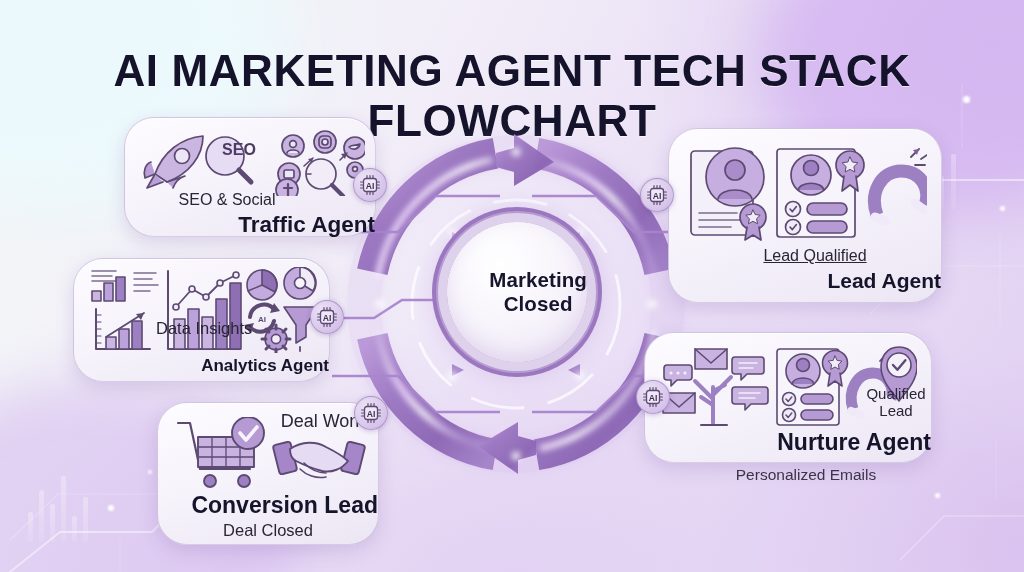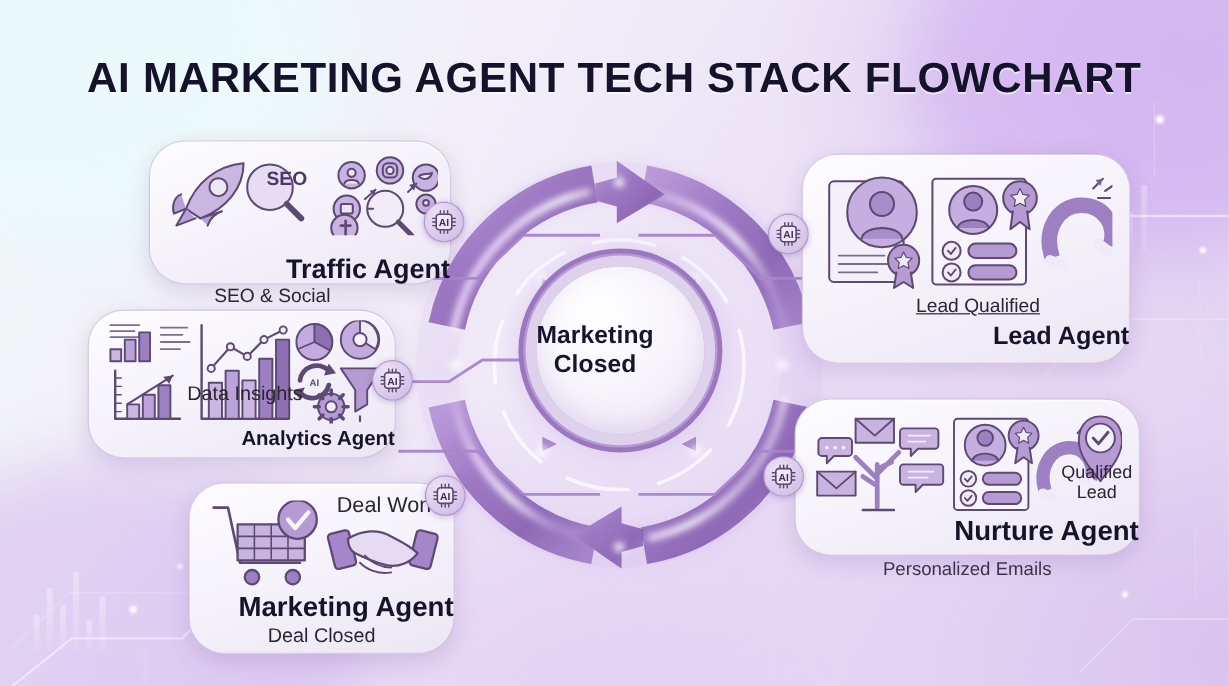--- a/index.html
+++ b/index.html
@@ -39,21 +39,21 @@
   }
   .spark {
     position:absolute; border-radius:50%; background:#fff;
     filter: blur(1.2px); pointer-events:none;
   }
 
   
   #title {
     position: absolute; top: 46px; left: 0; width: 1024px;
     text-align: center;
-    font-size: 35px; font-weight: bold;
+    font-size: 44px; font-weight: bold;
     letter-spacing: .6px;
     color: #14132b;
     font-family: "Liberation Sans", sans-serif;
     text-shadow: 0 1px 0 rgba(255,255,255,.6);
   }
 
   
   #ring-wrap {
     position: absolute; left: 340px; top: 104px;
     width: 352px; height: 400px;
@@ -65,21 +65,21 @@
     position: absolute; left: 447px; top: 222px;
     width: 140px; height: 140px; border-radius: 50%;
     background:
       radial-gradient(circle at 38% 30%, #ffffff 0%, #f7f4fb 48%, #ece4f5 100%);
     box-shadow:
       0 0 0 9px rgba(255,255,255,.55),
       0 0 0 11px #b79ad3,
       0 0 0 15px #9a77bf,
       0 0 26px 8px rgba(171,120,216,.40),
       inset 0 -8px 18px rgba(160,120,200,.18);
-    display: flex; align-items: center; justify-content: flex-start;
+    display: flex; align-items: center; justify-content: flex-end;
   }
   #hub-label {
     text-align:center; line-height: 1.16;
     font-size: 20.5px; font-weight: bold; color: #16152c;
     letter-spacing: .1px;
   }
 
   
   .card {
     position: absolute;
@@ -291,21 +291,21 @@
           <circle cx="214" cy="40" r="8" fill="#c9b3e1"></circle>
           <circle cx="214" cy="39" r="2.4" fill="#ede6f7"></circle>
           <circle cx="180" cy="44" r="15" fill="#f1ecf8"></circle>
           <path d="M191 55 L202 66" stroke-width="4.2"></path>
           <path d="M163 36 L172 28 M199 30 L206 23 M166 44 L170 44" stroke-width="1.6"></path>
           <polygon points="172,28 167,29 171,33" fill="#5d4a73" stroke="none"></polygon>
           <polygon points="206,23 200,24 204,29" fill="#5d4a73" stroke="none"></polygon>
         </g>
       </g>
     </svg>
-    <div class="card-sub" style="left:32px;top:73px;width:140px;text-align:center;font-size:16px;margin-top:48px;">SEO &amp; Social</div>
+    <div class="card-sub" style="left:32px;top:73px;width:140px;text-align:center;font-size:16px;">SEO &amp; Social</div>
     <div class="card-title" style="top:94px;font-size:22.5px;">Traffic Agent</div>
   </div>
   <div class="chip" style="left:353px;top:168px;">
     <svg width="22" height="22" viewBox="0 0 22 22">
       <rect x="4.5" y="4.5" width="13" height="13" rx="2.4" fill="#efe7f8" stroke="#5d4a73" stroke-width="1.3"></rect>
       <g stroke="#5d4a73" stroke-width="1.2" stroke-linecap="round">
         <path d="M8 4.5 V1.6 M11 4.5 V1.6 M14 4.5 V1.6 M8 17.5 V20.4 M11 17.5 V20.4 M14 17.5 V20.4"></path>
         <path d="M4.5 8 H1.6 M4.5 11 H1.6 M4.5 14 H1.6 M17.5 8 H20.4 M17.5 11 H20.4 M17.5 14 H20.4"></path>
       </g>
       <text x="11" y="14.6" font-family="Liberation Sans, sans-serif" font-size="8.6" font-weight="bold" fill="#3c3050" text-anchor="middle">AI</text>
@@ -449,21 +449,21 @@
     <svg width="22" height="22" viewBox="0 0 22 22">
       <rect x="4.5" y="4.5" width="13" height="13" rx="2.4" fill="#efe7f8" stroke="#5d4a73" stroke-width="1.3"></rect>
       <g stroke="#5d4a73" stroke-width="1.2" stroke-linecap="round">
         <path d="M8 4.5 V1.6 M11 4.5 V1.6 M14 4.5 V1.6 M8 17.5 V20.4 M11 17.5 V20.4 M14 17.5 V20.4"></path>
         <path d="M4.5 8 H1.6 M4.5 11 H1.6 M4.5 14 H1.6 M17.5 8 H20.4 M17.5 11 H20.4 M17.5 14 H20.4"></path>
       </g>
       <text x="11" y="14.6" font-family="Liberation Sans, sans-serif" font-size="8.6" font-weight="bold" fill="#3c3050" text-anchor="middle">AI</text>
     </svg>
   </div>
 
-  <div class="card" style="left:662px;top:332px;width:288px;height:131px;">
+  <div class="card" style="left:644px;top:332px;width:288px;height:131px;">
     <svg class="agent-icon icons" style="left:16px;top:10px;" width="256" height="84" viewBox="0 0 256 84">
       <g stroke="#5d4a73" stroke-width="1.6" fill="none" stroke-linejoin="round" stroke-linecap="round">
 
         <g>
           <path d="M52 80 V44 M52 56 L34 38 M52 52 L70 34 M52 62 L40 54 M52 48 L64 42" stroke-width="4" stroke="#9d80c2"></path>
           <path d="M40 82 H66" stroke-width="2"></path>
           <g>
             <path d="M6 22 H28 A3 3 0 0 1 31 25 V34 A3 3 0 0 1 28 37 H16 L10 43 V37 H6 A3 3 0 0 1 3 34 V25 A3 3 0 0 1 6 22 Z" fill="#c9b3e1"></path>
             <circle cx="10" cy="30" r="1.6" fill="#f3eefa" stroke="none"></circle>
             <circle cx="17" cy="30" r="1.6" fill="#f3eefa" stroke="none"></circle>
@@ -551,21 +551,21 @@
         <g>
           <rect x="100" y="26" width="18" height="30" rx="3" fill="#a587c9" transform="rotate(-14 109 41)"></rect>
           <rect x="168" y="26" width="18" height="30" rx="3" fill="#a587c9" transform="rotate(14 177 41)"></rect>
           <path d="M114 32 C126 24 140 24 150 30 C158 34 166 38 172 44 C166 52 156 56 146 54 C138 52 128 48 120 44 C116 42 114 38 114 32 Z" fill="#e5dbf2"></path>
           <path d="M124 52 C130 58 140 62 150 60" stroke-width="1.6"></path>
           <path d="M128 46 C134 52 142 56 150 56" stroke-width="1.6"></path>
         </g>
       </g>
     </svg>
     <div class="card-sub" style="left:114px;top:8px;width:96px;text-align:center;font-size:18px;">Deal Won</div>
-    <div class="card-title" style="top:89px;font-size:23px;">Marketing Agent</div>
+    <div class="card-title" style="top:89px;font-size:23px;">Conversion Lead</div>
     <div class="card-sub" style="left:0;top:118px;width:100%;text-align:center;font-size:16.5px;">Deal Closed</div>
   </div>
   <div class="chip" style="left:354px;top:396px;">
     <svg width="22" height="22" viewBox="0 0 22 22">
       <rect x="4.5" y="4.5" width="13" height="13" rx="2.4" fill="#efe7f8" stroke="#5d4a73" stroke-width="1.3"></rect>
       <g stroke="#5d4a73" stroke-width="1.2" stroke-linecap="round">
         <path d="M8 4.5 V1.6 M11 4.5 V1.6 M14 4.5 V1.6 M8 17.5 V20.4 M11 17.5 V20.4 M14 17.5 V20.4"></path>
         <path d="M4.5 8 H1.6 M4.5 11 H1.6 M4.5 14 H1.6 M17.5 8 H20.4 M17.5 11 H20.4 M17.5 14 H20.4"></path>
       </g>
       <text x="11" y="14.6" font-family="Liberation Sans, sans-serif" font-size="8.6" font-weight="bold" fill="#3c3050" text-anchor="middle">AI</text>

